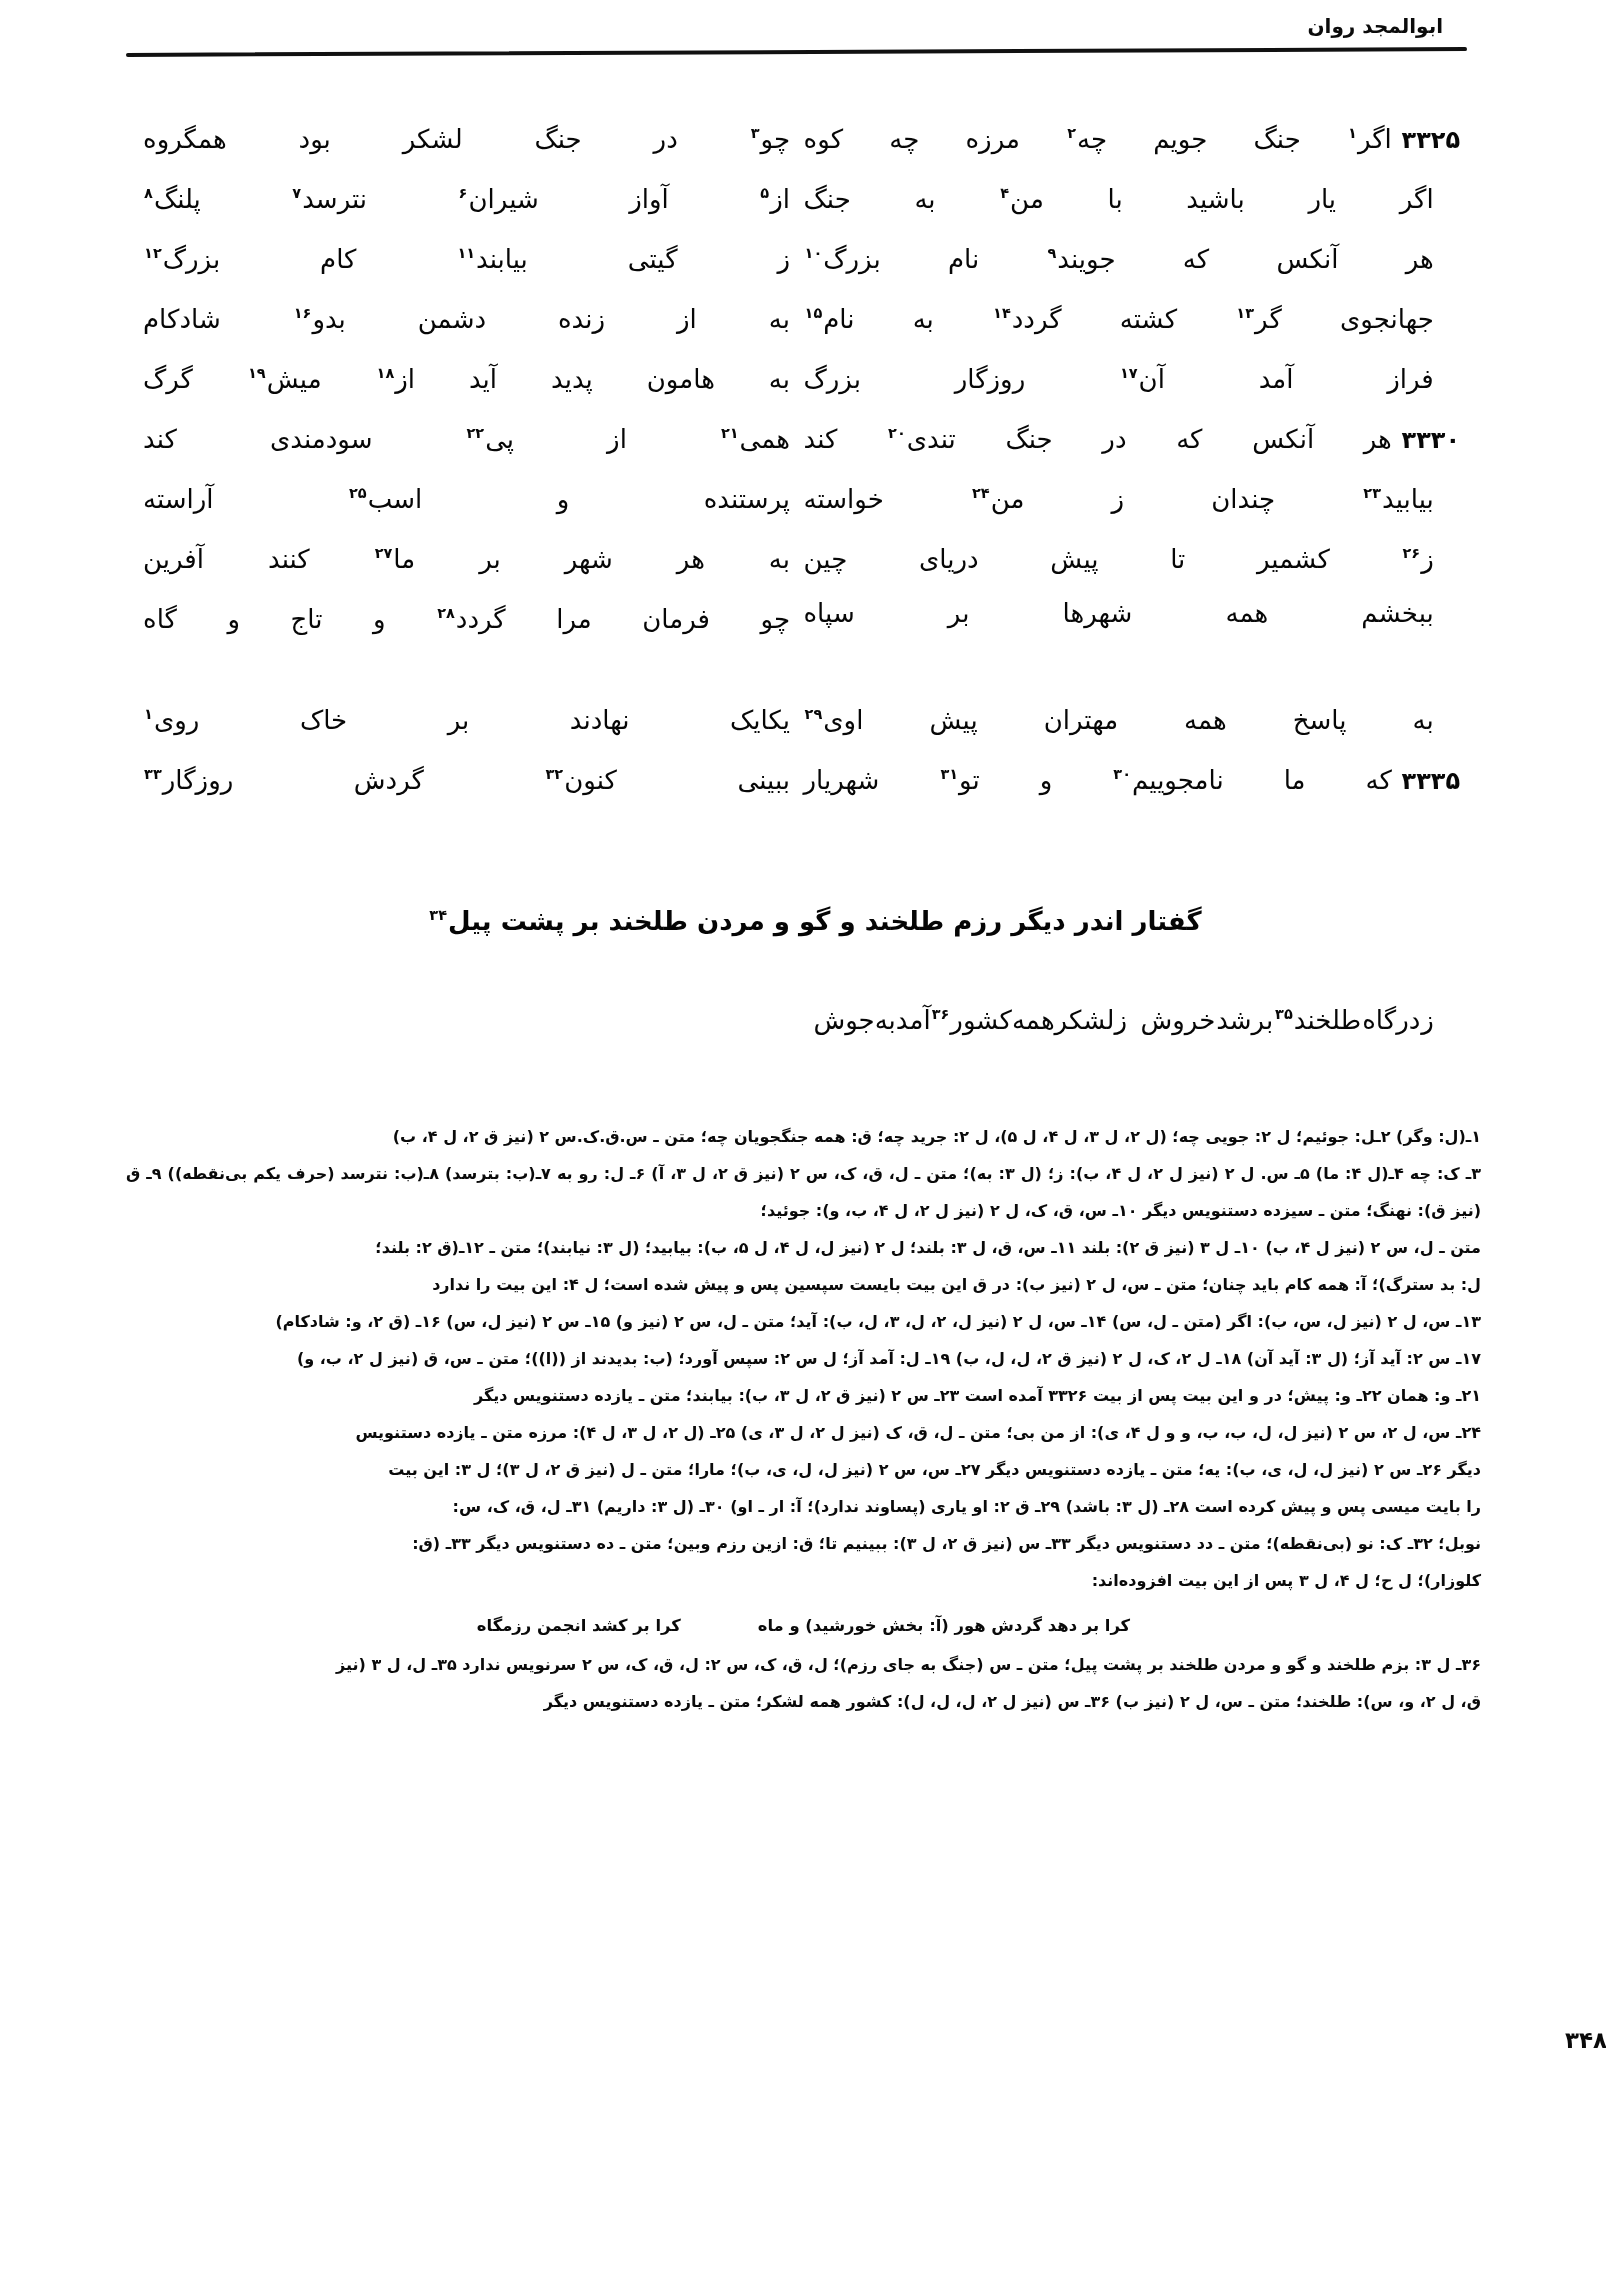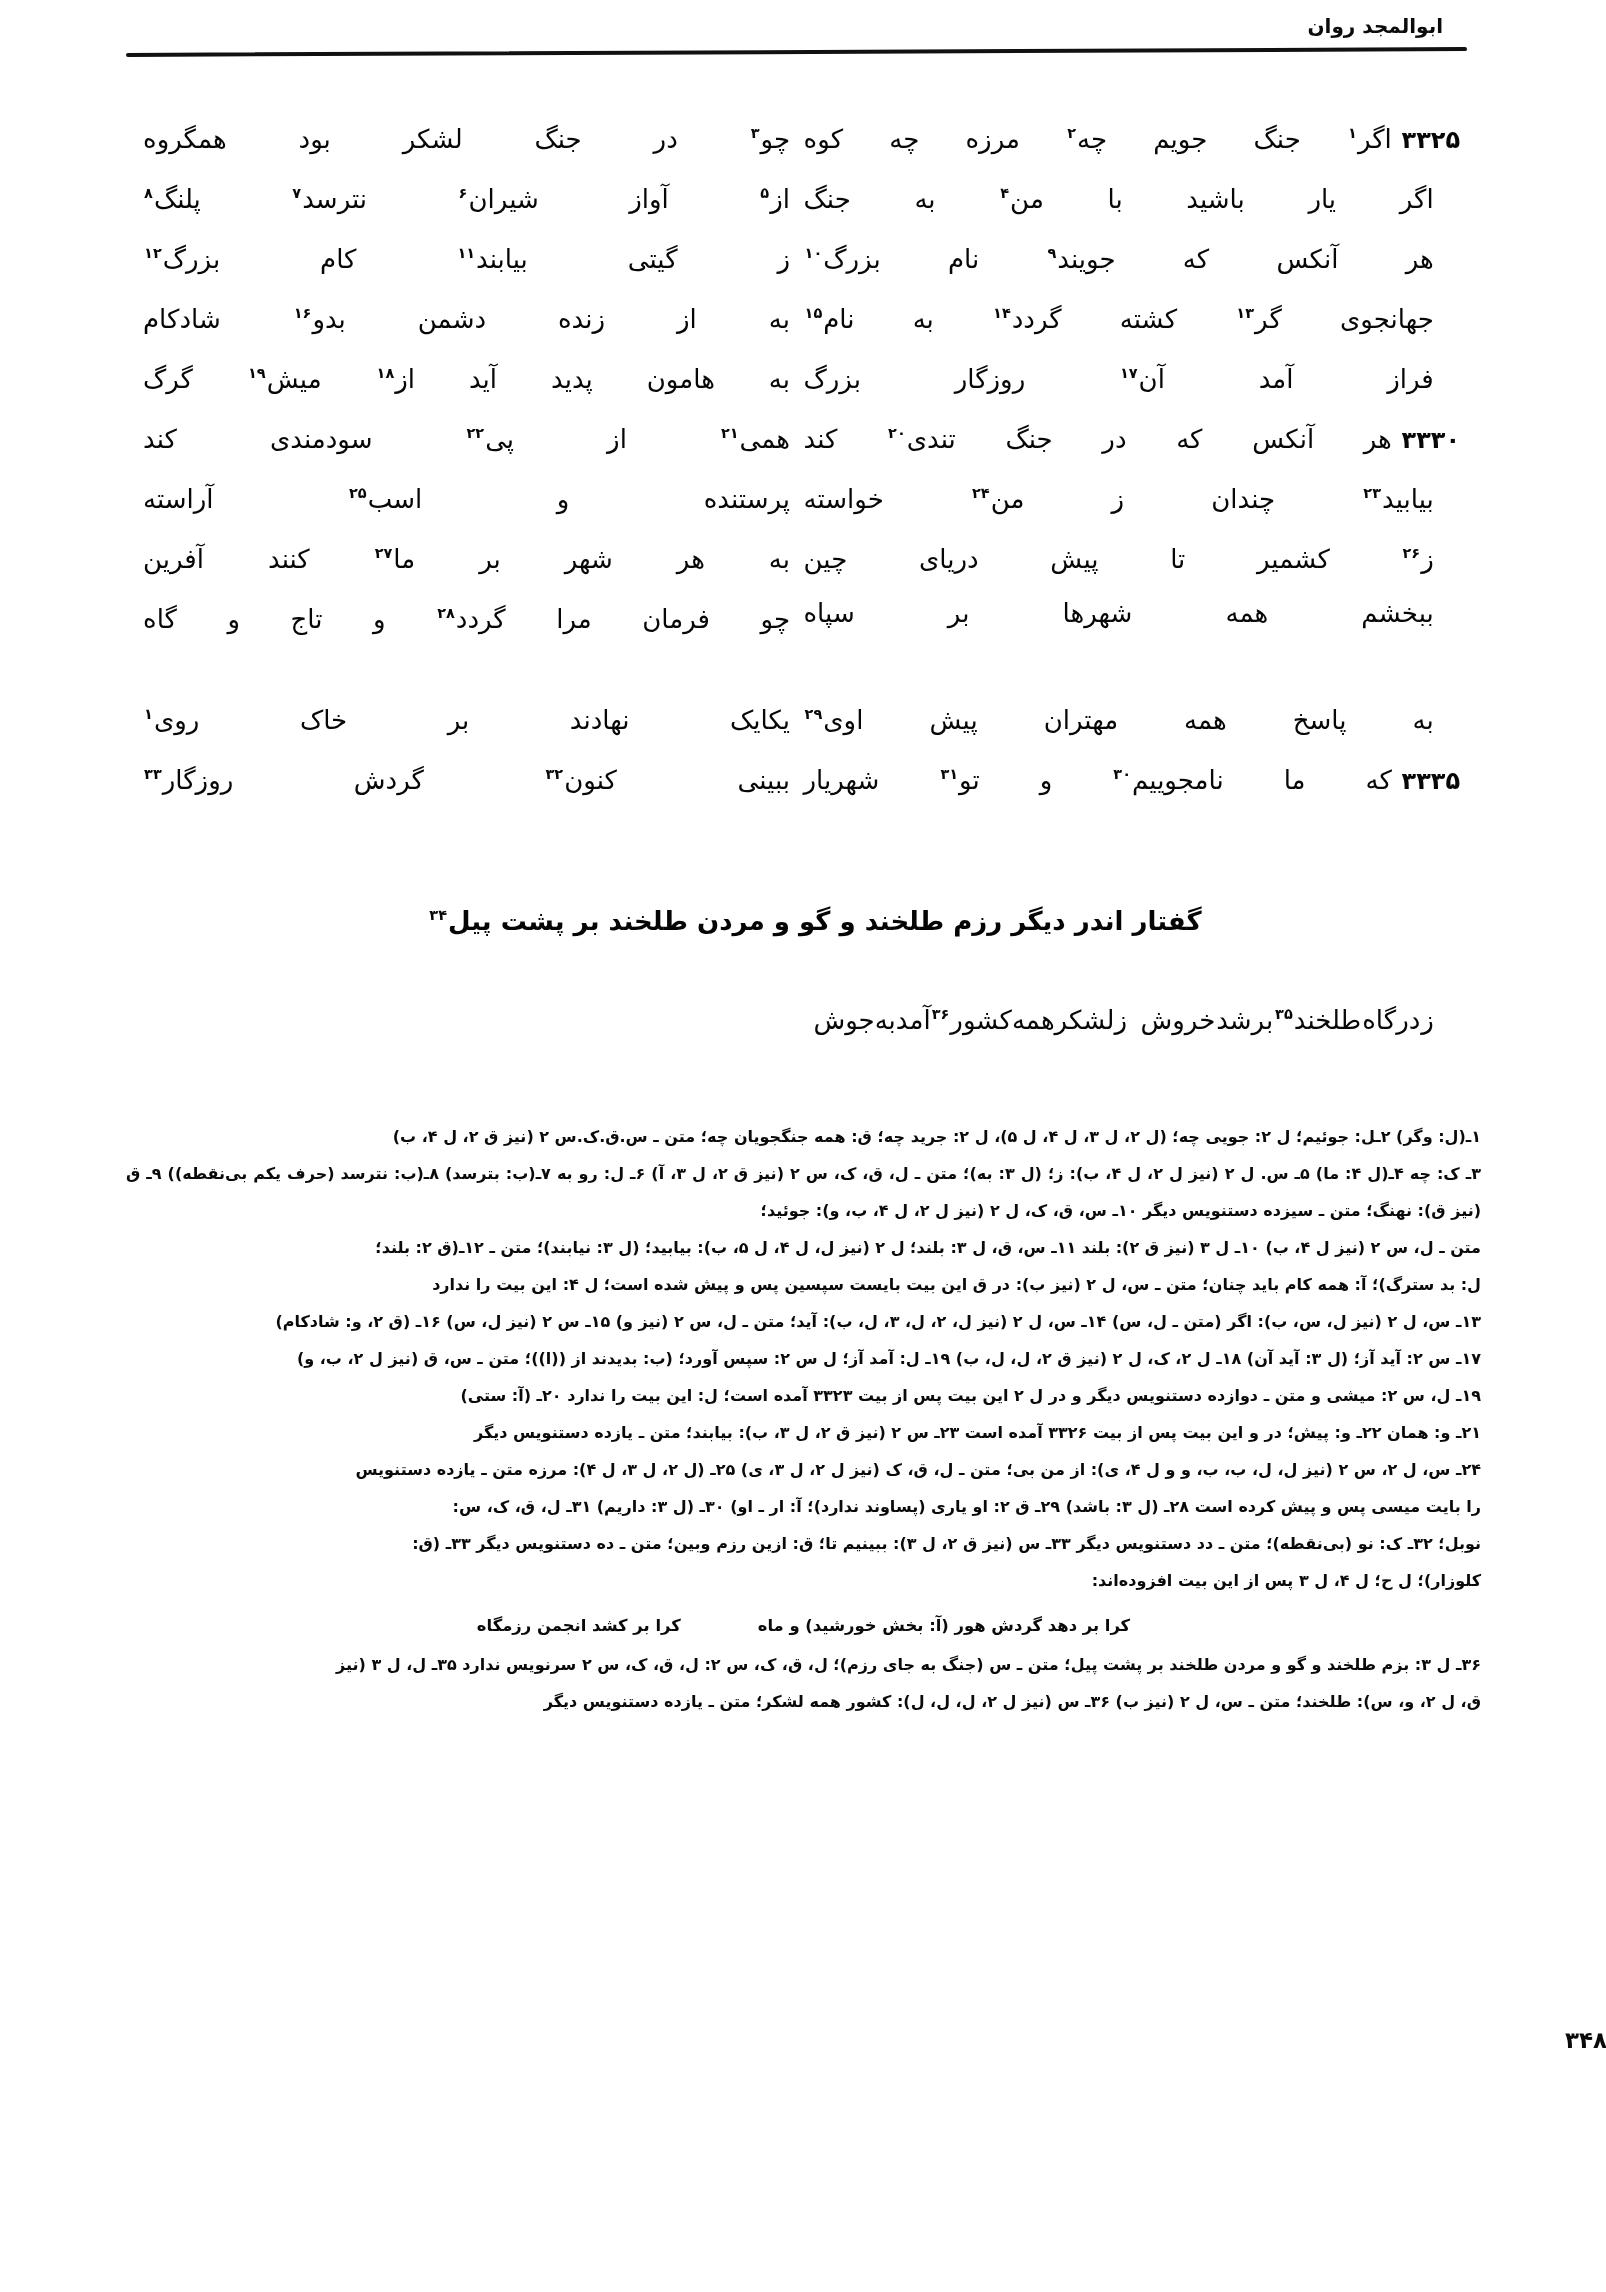--- a/index.html
+++ b/index.html
@@ -459,23 +459,23 @@
       </div>
     </div>
 
   <div class="apparatus" id="apparatus">
       <p>۱ـ(ل: وگر)   ۲ـل: جوئیم؛ ل ۲: جویی چه؛ (ل ۲، ل ۳، ل ۴، ل ۵)، ل ۲: جرید چه؛ ق: همه جنگجویان چه؛ متن ـ س.ق.ک.س ۲ (نیز ق ۲، ل ۴، ب)</p>
       <p>۳ـ ک: چه   ۴ـ(ل ۴: ما)   ۵ـ س. ل ۲ (نیز ل ۲، ل ۴، ب): ز؛ (ل ۳: به)؛ متن ـ ل، ق، ک، س ۲ (نیز ق ۲، ل ۳، آ)   ۶ـ ل: رو به   ۷ـ(ب: بترسد)   ۸ـ(ب: نترسد (حرف یکم بی‌نقطه))   ۹ـ ق (نیز ق): نهنگ؛ متن ـ سیزده دستنویس دیگر   ۱۰ـ س، ق، ک، ل ۲ (نیز ل ۲، ل ۴، ب، و): جوئید؛</p>
       <p>متن ـ ل، س ۲ (نیز ل ۴، ب)   ۱۰ـ ل ۳ (نیز ق ۲): بلند   ۱۱ـ س، ق، ل ۳: بلند؛ ل ۲ (نیز ل، ل ۴، ل ۵، ب): بیابید؛ (ل ۳: نیابند)؛ متن ـ ۱۲ـ(ق ۲: بلند؛</p>
       <p>ل: بد سترگ)؛ آ: همه کام باید چنان؛ متن ـ س، ل ۲ (نیز ب): در ق این بیت بایست سپسین پس و پیش شده است؛ ل ۴: این بیت را ندارد</p>
       <p>۱۳ـ س، ل ۲ (نیز ل، س، ب): اگر (متن ـ ل، س)   ۱۴ـ س، ل ۲ (نیز ل، ۲، ل، ۳، ل، ب): آید؛ متن ـ ل، س ۲ (نیز و)   ۱۵ـ س ۲ (نیز ل، س)   ۱۶ـ (ق ۲، و: شادکام)</p>
       <p>۱۷ـ س ۲: آید آز؛ (ل ۳: آید آن)   ۱۸ـ ل ۲، ک، ل ۲ (نیز ق ۲، ل، ل، ب)   ۱۹ـ ل: آمد آز؛ ل س ۲: سپس آورد؛ (ب: بدیدند از ((ا))؛ متن ـ س، ق (نیز ل ۲، ب، و)</p>
-      <p>۱۹ـ ل، س ۲: میشی و متن ـ دوازده دستنویس دیگر و در ل ۲ این بیت پس از بیت ۳۳۲۳ آمده است؛ ل: این بیت را ندارد   ۲۰ـ (آ: ستی)</p>
       <p>۲۱ـ و: همان   ۲۲ـ و: پیش؛ در و این بیت پس از بیت ۳۳۲۶ آمده است   ۲۳ـ س ۲ (نیز ق ۲، ل ۳، ب): بیابند؛ متن ـ یازده دستنویس دیگر</p>
       <p>۲۴ـ س، ل ۲، س ۲ (نیز ل، ل، ب، ب، و و ل ۴، ی): از من بی؛ متن ـ ل، ق، ک (نیز ل ۲، ل ۳، ی)   ۲۵ـ (ل ۲، ل ۳، ل ۴): مرزه متن ـ یازده دستنویس</p>
+      <p>دیگر   ۲۶ـ س ۲ (نیز ل، ل، ی، ب): یه؛ متن ـ یازده دستنویس دیگر   ۲۷ـ س، س ۲ (نیز ل، ل، ی، ب)؛ مارا؛ متن ـ ل (نیز ق ۲، ل ۳)؛ ل ۳: این بیت</p>
       <p>را بایت میسی پس و پیش کرده است   ۲۸ـ (ل ۳: باشد)   ۲۹ـ ق ۲: او یاری (پساوند ندارد)؛ آ: ار ـ او)   ۳۰ـ (ل ۳: داریم)   ۳۱ـ ل، ق، ک، س:</p>
       <p>نوبل؛ ۳۲ـ ک: نو (بی‌نقطه)؛ متن ـ دد دستنویس دیگر   ۳۳ـ س (نیز ق ۲، ل ۳): ببینیم تا؛ ق: ازین رزم وبین؛ متن ـ ده دستنویس دیگر   ۳۳ـ (ق:</p>
       <p>کلوزار)؛ ل ح؛ ل ۴، ل ۳ پس از این بیت افزوده‌اند:</p>
       <div class="app-verse">
         <span class="av">کرا بر دهد گردش هور (آ: بخش خورشید) و ماه</span>
         <span class="av">کرا بر کشد انجمن رزمگاه</span>
       </div>
       <p>۳۶ـ ل ۳: بزم طلخند و گو و مردن طلخند بر پشت پیل؛ متن ـ س (جنگ به جای رزم)؛ ل، ق، ک، س ۲: ل، ق، ک، س ۲ سرنویس ندارد   ۳۵ـ ل، ل ۳ (نیز</p>
       <p>ق، ل ۲، و، س): طلخند؛ متن ـ س، ل ۲ (نیز ب)   ۳۶ـ س (نیز ل ۲، ل، ل، ل): کشور همه لشکر؛ متن ـ یازده دستنویس دیگر</p>
     </div>

